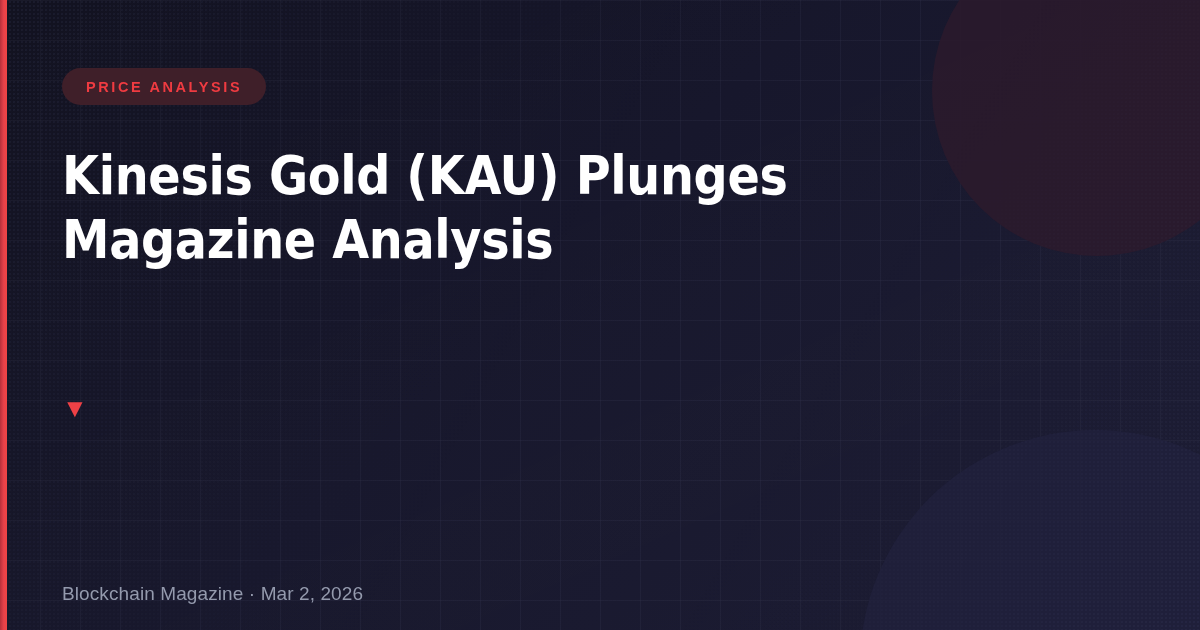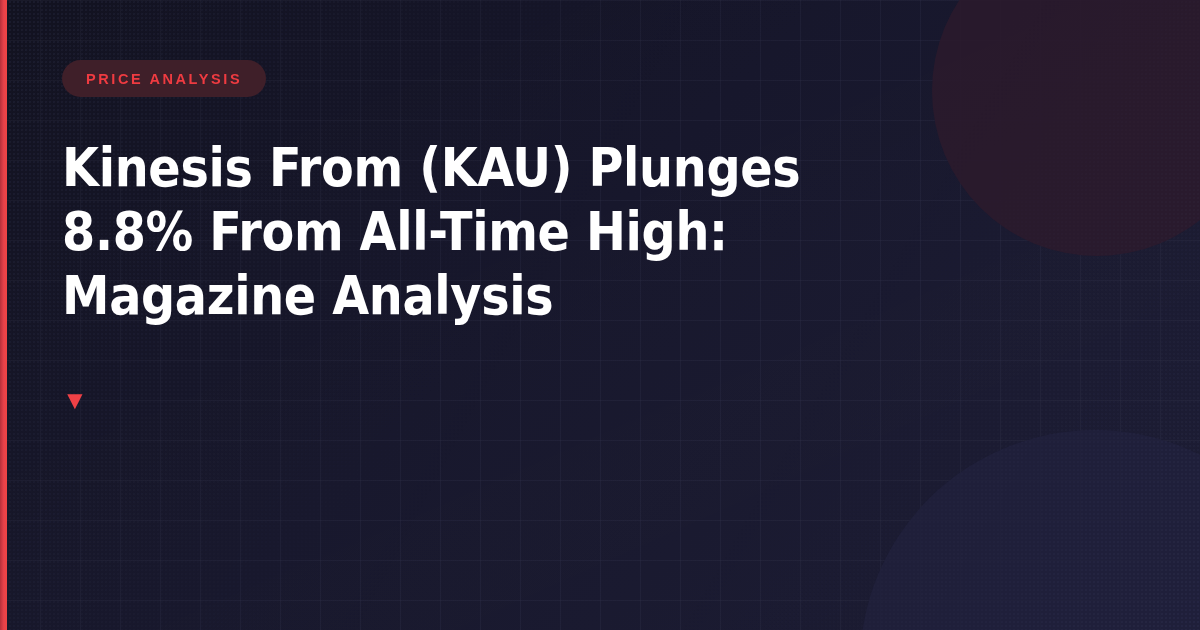--- a/index.html
+++ b/index.html
@@ -104,21 +104,21 @@
     width: 7px;
     height: 630px;
     background: linear-gradient(to right, #b8303a 0%, #e8424a 55%, #ef4444 100%);
   }
 
   
 
   .content {
     position: absolute;
     left: 62px;
-    top: 8px;
+    top: 16px;
     width: 1000px;
     height: 514px;
   }
 
   .badge {
     position: absolute;
     top: 52px;
     left: 0;
     display: inline-flex;
     align-items: center;
@@ -189,24 +189,24 @@
   <div class="blob-br"></div>
   <div class="dot-layer"></div>
   <div class="dot-layer-2"></div>
   <div class="accent-bar"></div>
 
   <div class="content">
 
     <div class="badge">PRICE ANALYSIS</div>
 
     <h1 class="headline">
-      <span class="hl-line">Kinesis From (KAU) Plunges</span>
-      <span class="hl-line">8.8% From All-Time High:</span>
+      <span class="hl-line">Kinesis Gold (KAU) Plunges</span>
       <span class="hl-line">Magazine Analysis</span>
     </h1>
 
     <div class="change">
       <span class="arrow">▼</span>
     </div>
 
+    <div class="footer">Blockchain Magazine · Mar 2, 2026</div>
 
   </div>
 </div>
 
 </body></html>

